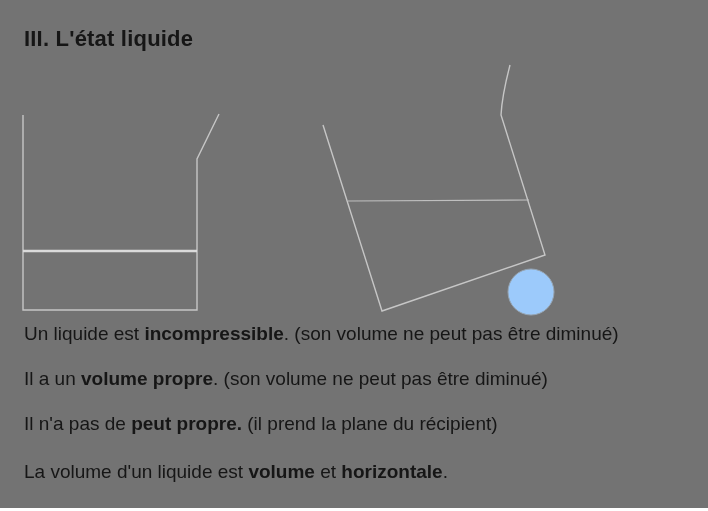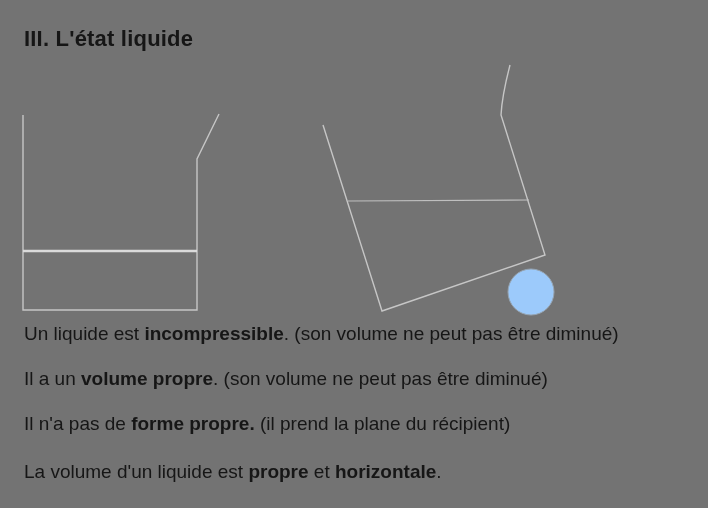--- a/index.html
+++ b/index.html
@@ -81,20 +81,20 @@
 
   <p class="statement" id="line1">
     <span>Un liquide est </span><b>incompressible</b><span>. (son volume ne peut pas être diminué)</span>
   </p>
 
   <p class="statement" id="line2">
     <span>Il a un </span><b>volume propre</b><span>. (son volume ne peut pas être diminué)</span>
   </p>
 
   <p class="statement" id="line3">
-    <span>Il n'a pas de </span><b>forme propre.</b><span> (il prend la plane du récipient)</span>
+    <span>Il n'a pas de </span><b>peut propre.</b><span> (il prend la plane du récipient)</span>
   </p>
 
   <p class="statement" id="line4">
-    <span>La volume d'un liquide est </span><b>propre</b><span> et </span><b>horizontale</b><span>.</span>
+    <span>La volume d'un liquide est </span><b>volume</b><span> et </span><b>horizontale</b><span>.</span>
   </p>
 
 </div>
 
 </body></html>

